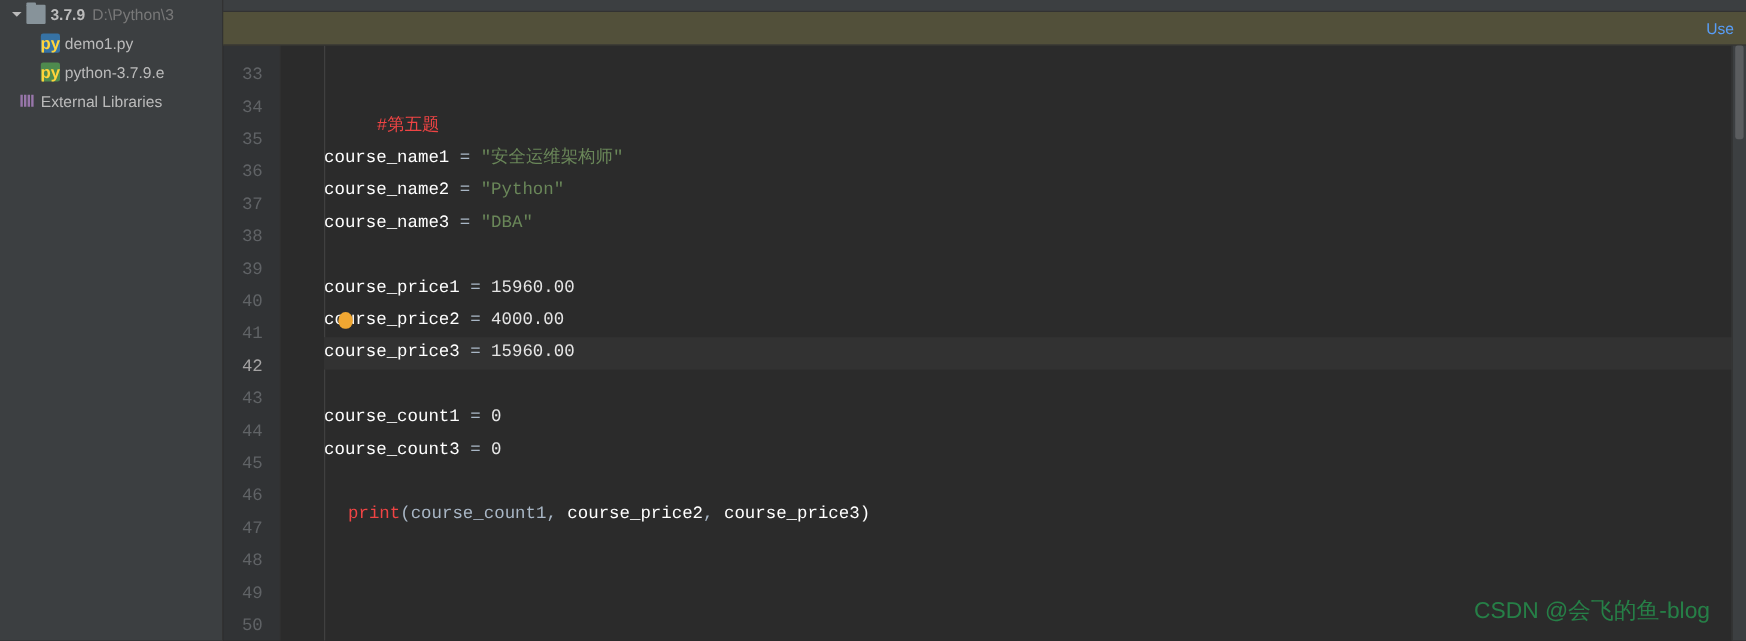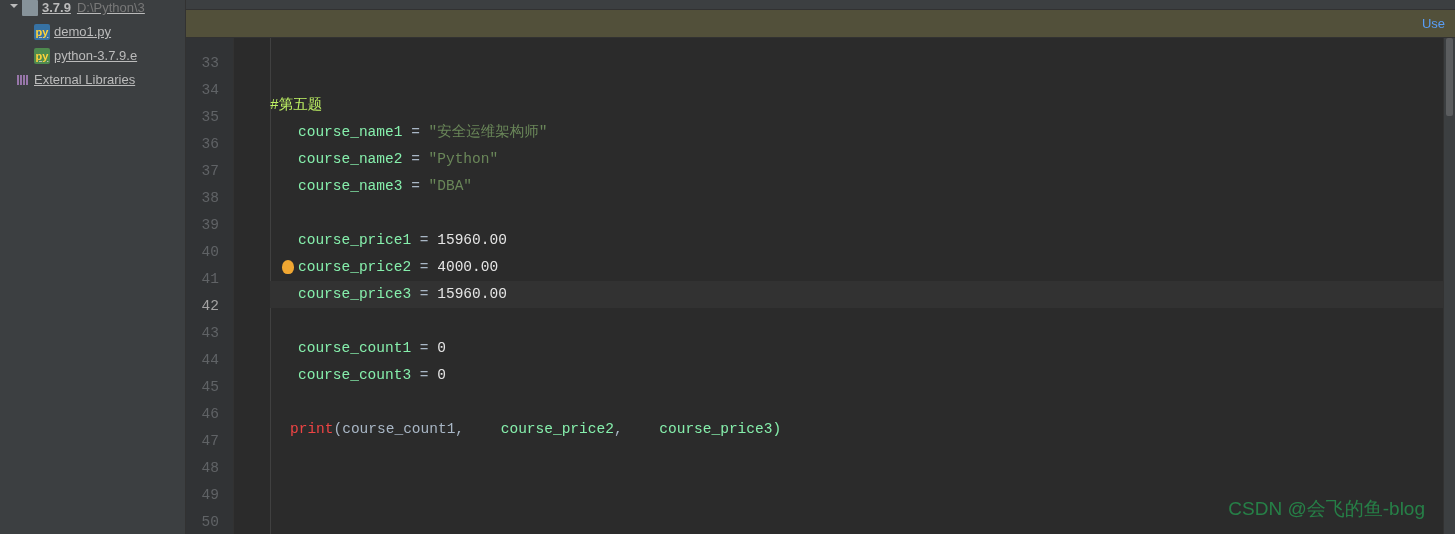--- a/index.html
+++ b/index.html
@@ -16,24 +16,24 @@
       width: 186px;
       background: #3c3f41;
       border-right: 1px solid #323232;
       overflow: hidden;
       flex-shrink: 0;
       font-size: 13px;
       color: #bbbbbb;
     }
     .tree-row {
       display: flex;
+      align-items: center;
       height: 24px;
       white-space: nowrap;
       cursor: pointer;
-      text-decoration: underline;
     }
     .tree-row .arrow {
       width: 12px;
       height: 12px;
       display: inline-flex;
       align-items: center;
       justify-content: center;
       margin-left: 8px;
       margin-right: 2px;
       color: #bbbbbb;
@@ -55,21 +55,21 @@
     }
     .tree-row .py-icon {
       width: 16px; height: 16px;
       margin-right: 4px;
       margin-left: 34px;
       display: inline-flex;
       align-items: center;
       justify-content: center;
       background: #3672a4;
       border-radius: 2px;
-      font-size: 11px;
+      font-size: 14px;
       color: #ffd43b;
       font-weight: bold;
     }
     .tree-row.lib .lib-icon {
       width: 16px; height: 16px;
       margin-right: 4px;
       margin-left: 14px;
       display: inline-flex;
       align-items: center;
       justify-content: center;
@@ -133,23 +133,23 @@
     .code {
       flex: 1;
       background: #2b2b2b;
       padding-left: 36px;
       position: relative;
     }
     .code .line { height: 27px; white-space: pre; color: #a9b7c6; position: relative; }
     .code .line.hl {
       background: #323232;
     }
-    .cm { color: #bef264; }
+    .cm { color: #ef4444; margin-left: 44px; }
     .op { color: #a9b7c6; }
-    .id { color: #86efac; margin-left: 28px; }
+    .id { color: #ffffff; }
     .str { color: #6a8759; }
     .num { color: #e5e5e5; }
     .fn { color: #ef4444; margin-left: 20px; }
     .indent-guide {
       position: absolute;
       left: 36px;
       top: 0;
       bottom: 0;
       width: 0;
       border-left: 1px solid #404040;

